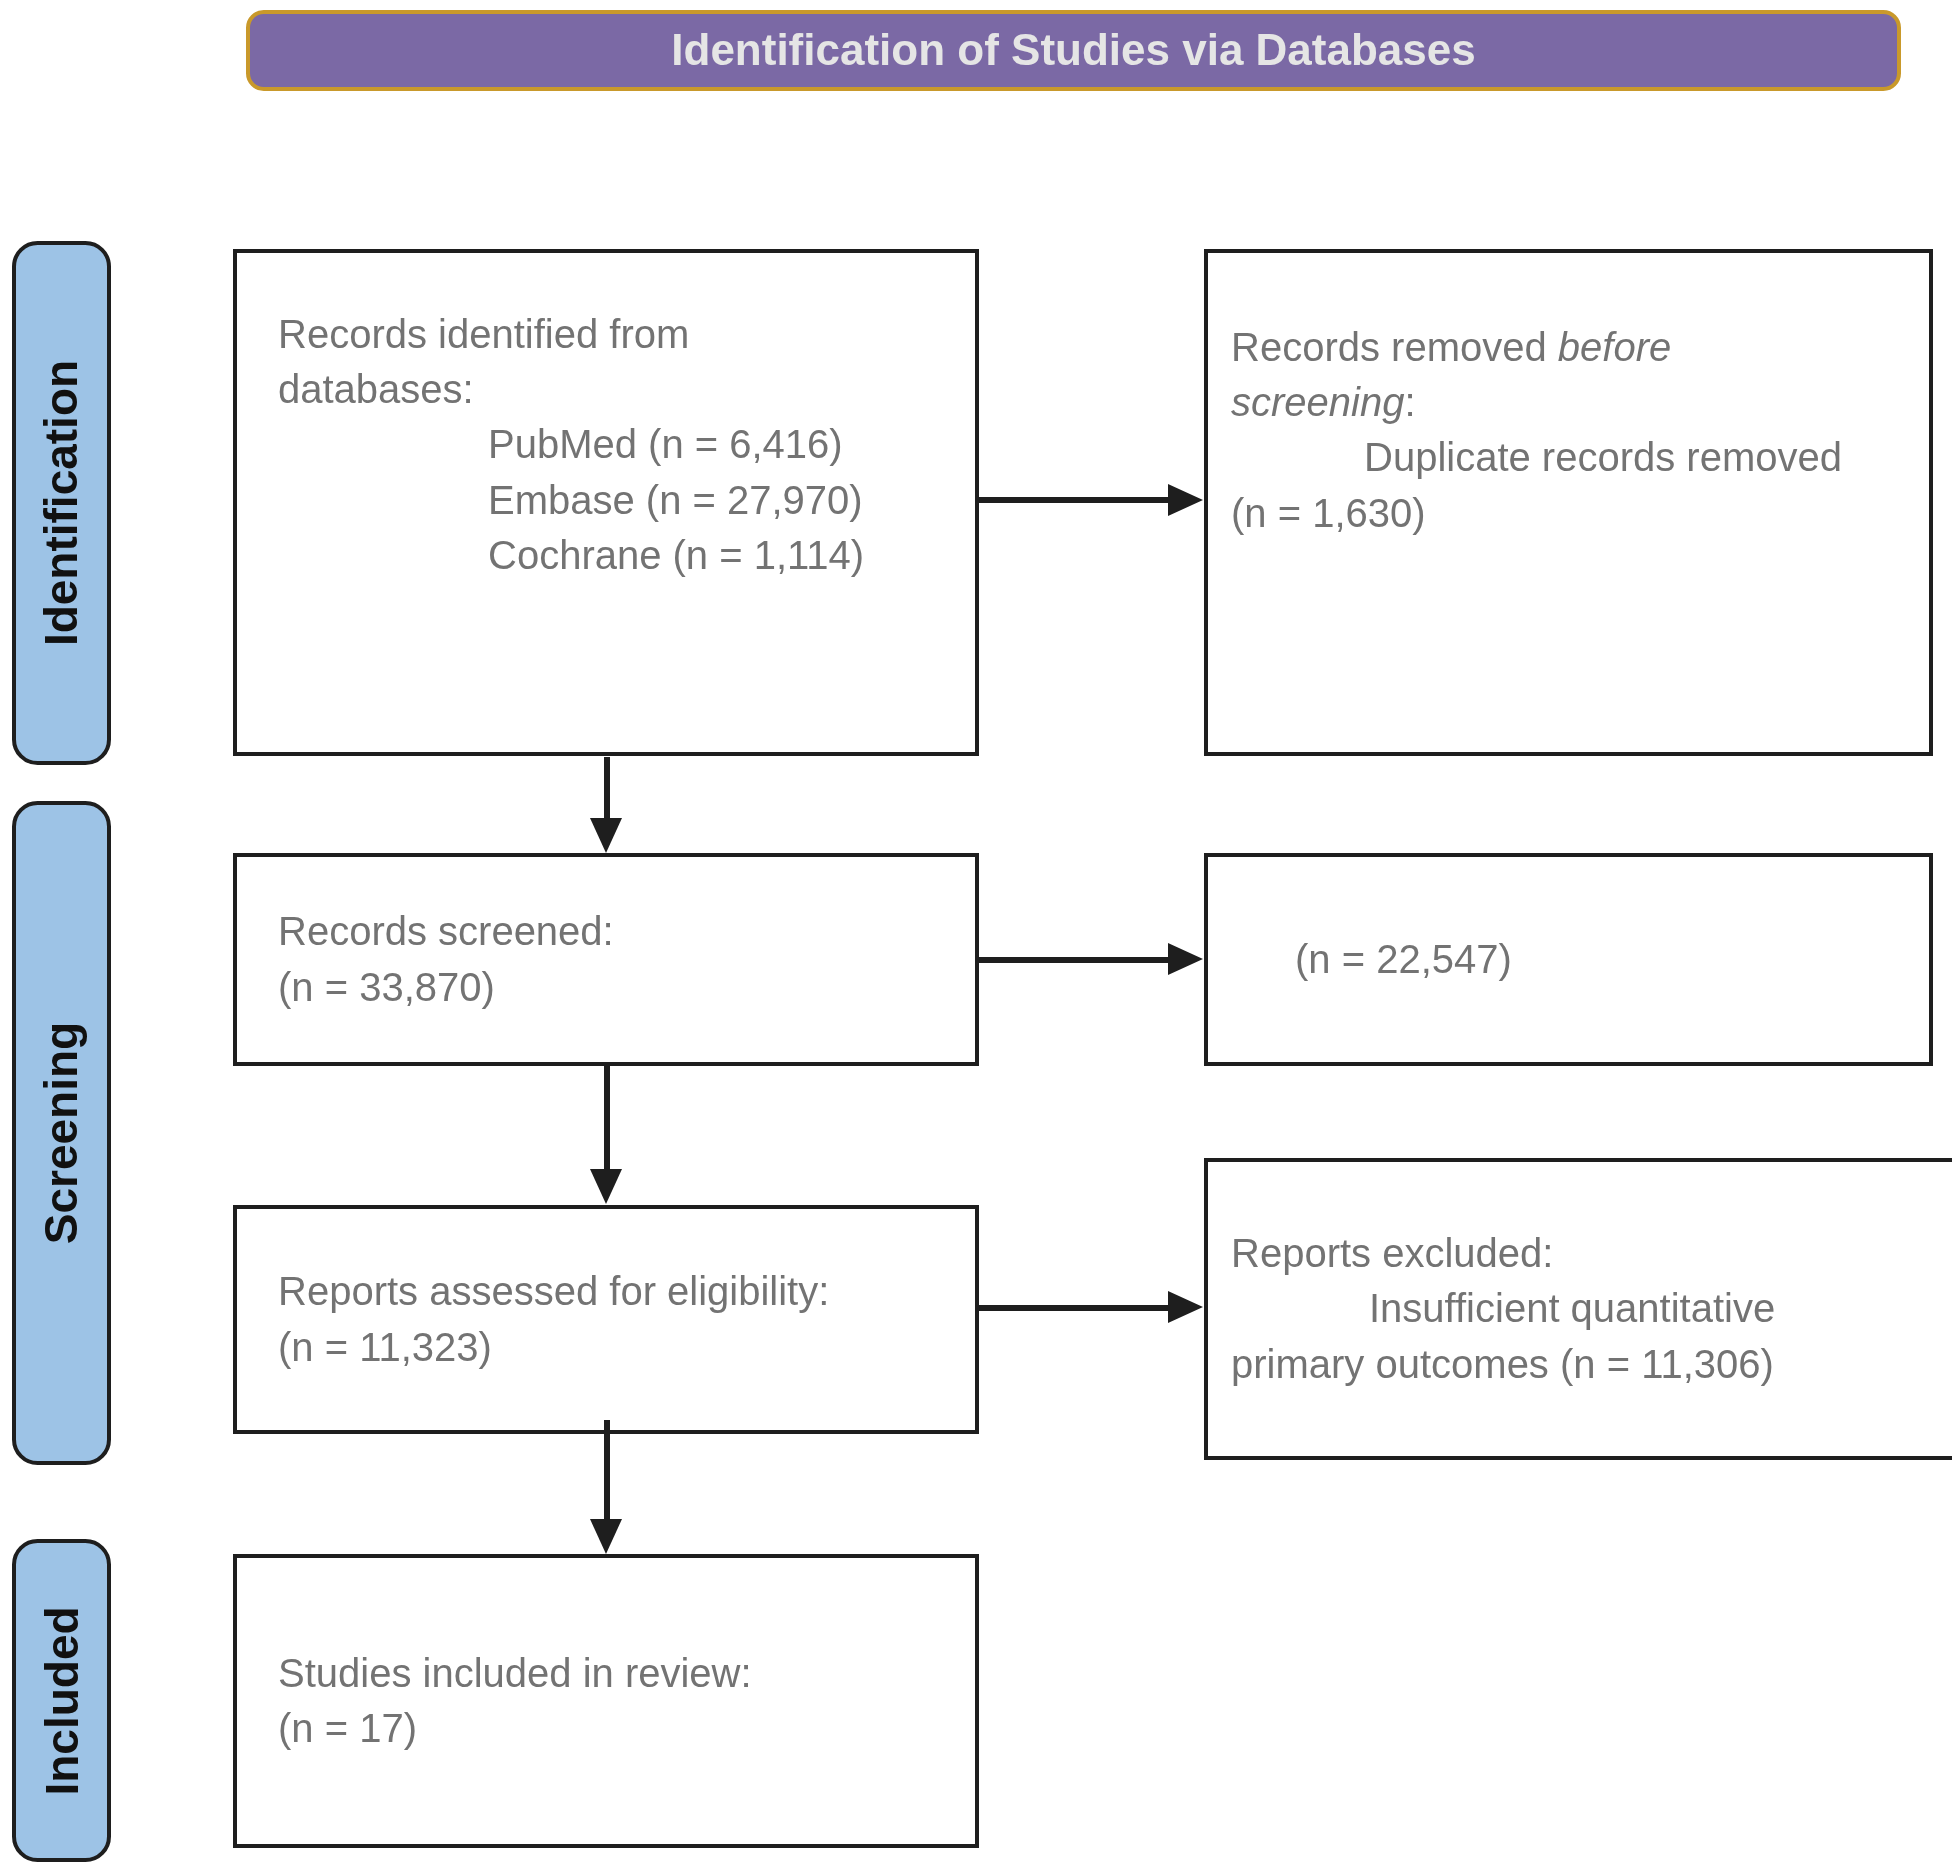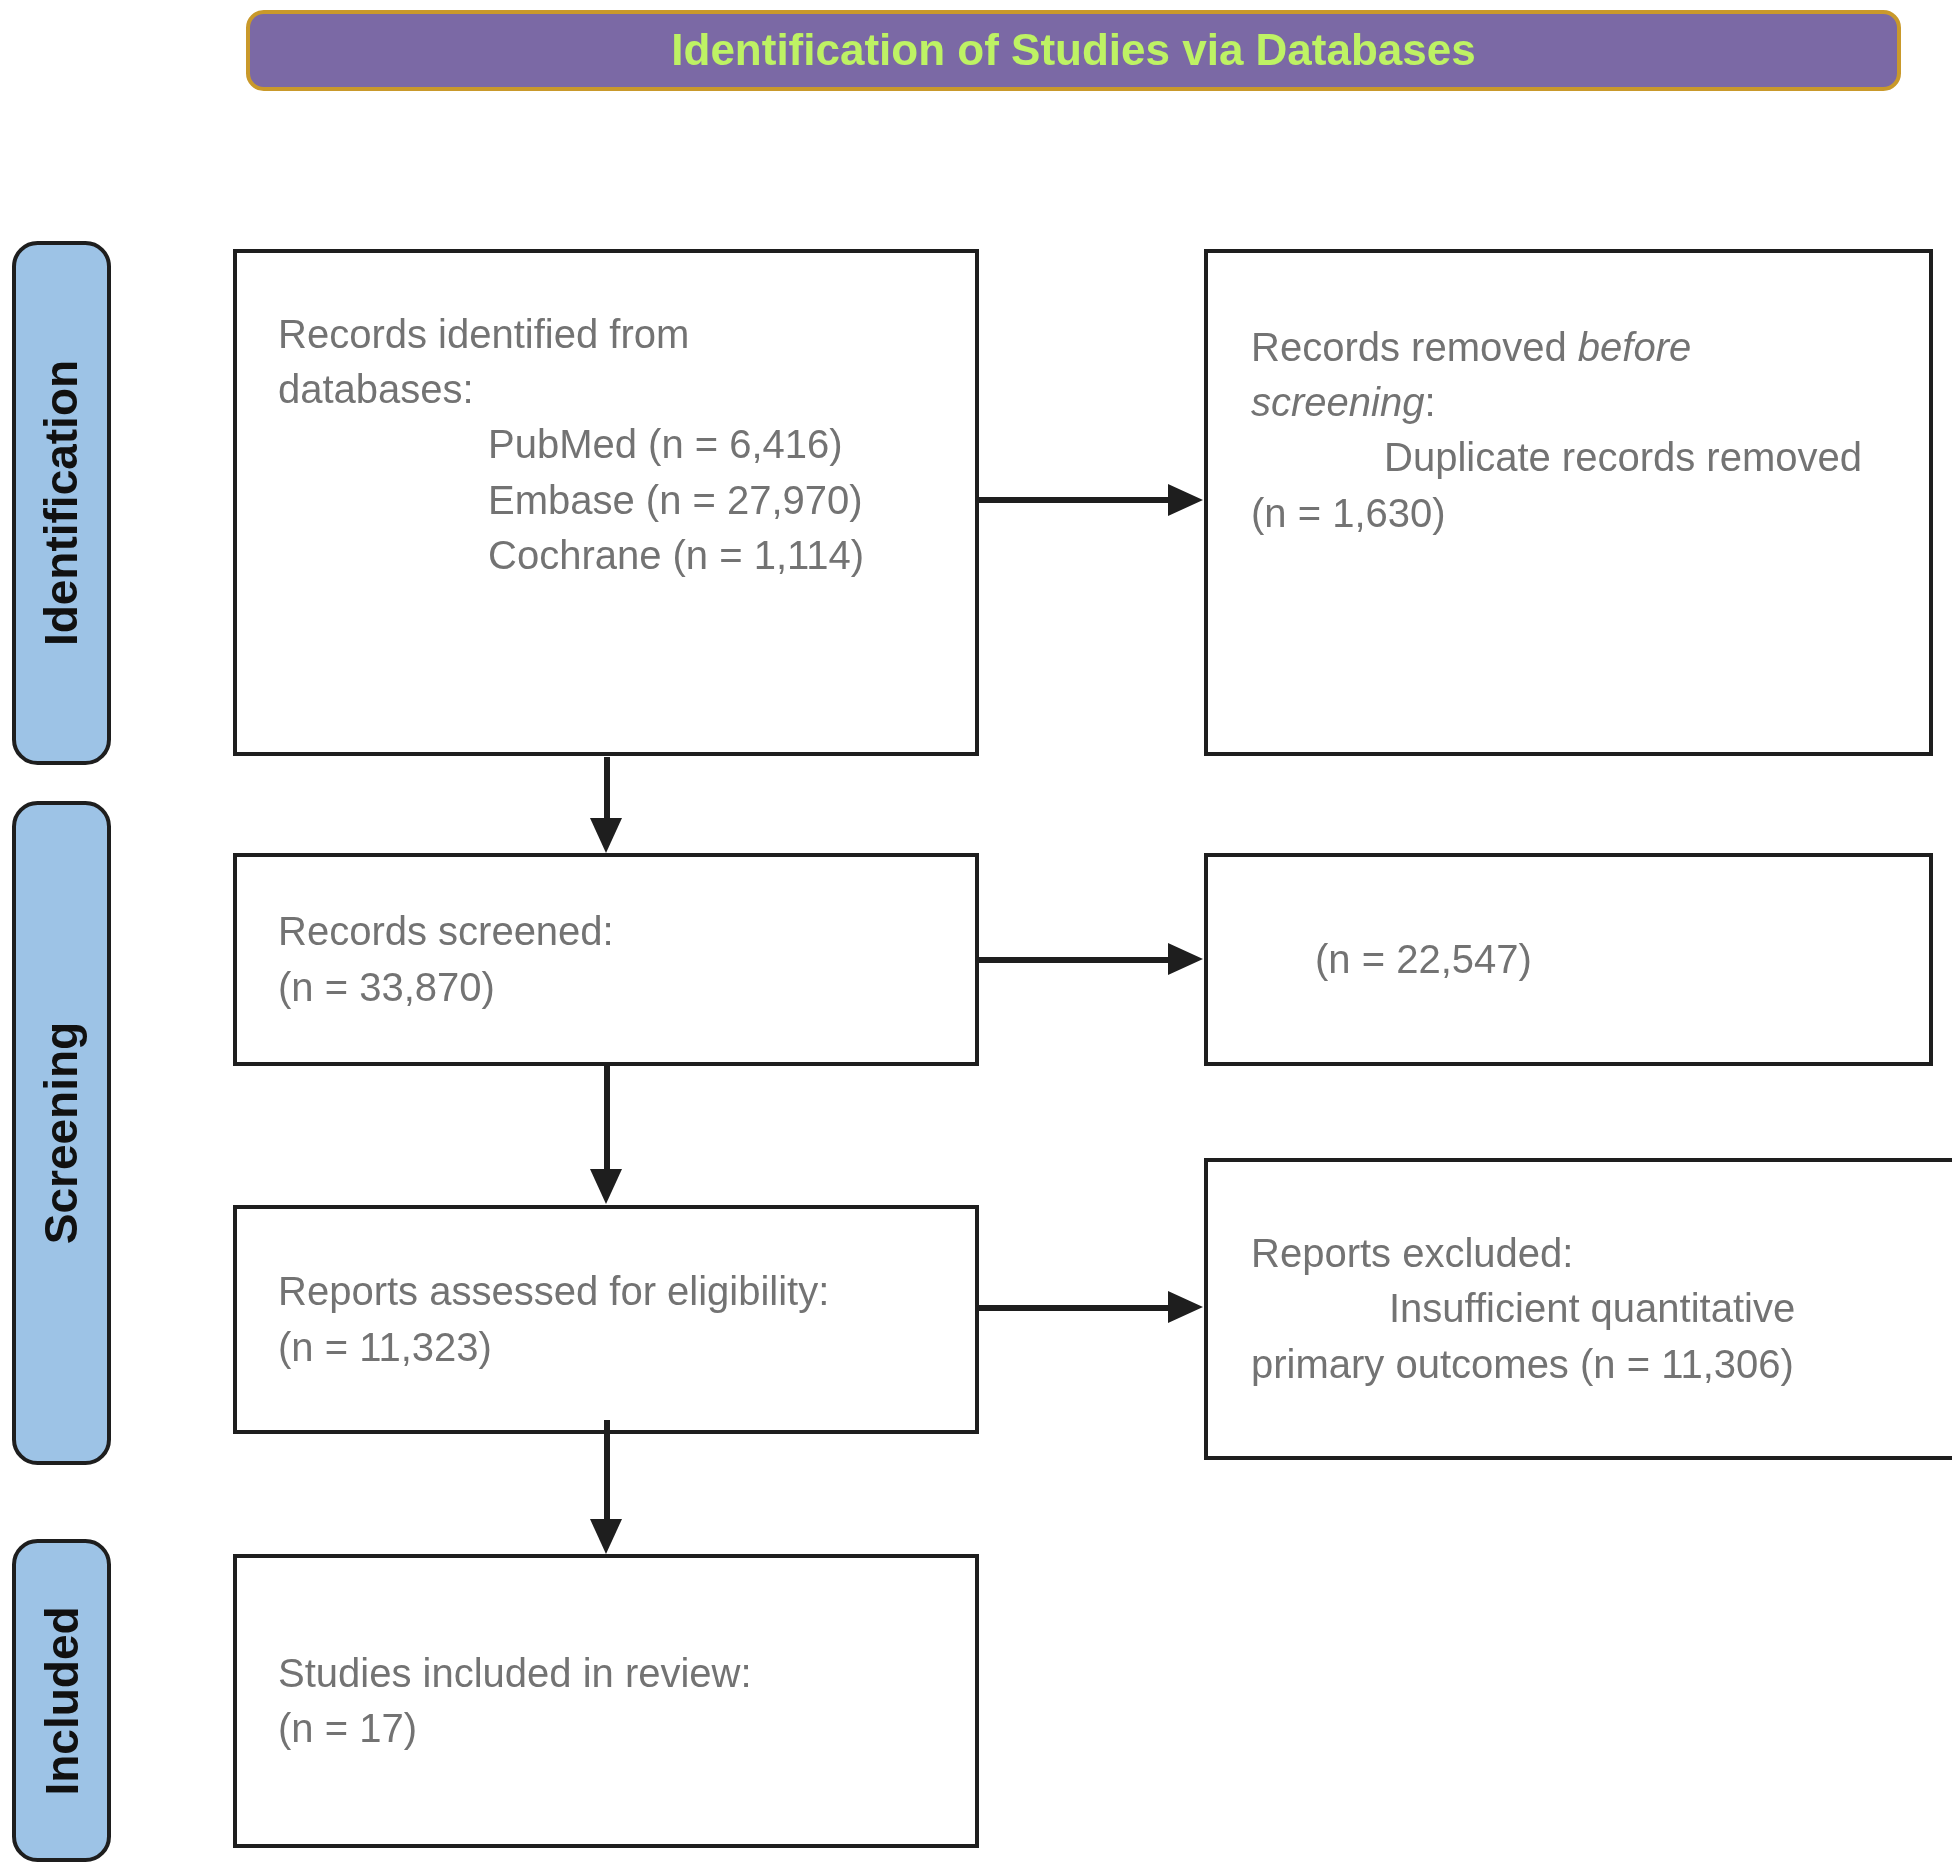--- a/index.html
+++ b/index.html
@@ -5,21 +5,21 @@
   html,body{margin:0;padding:0;background:#ffffff;}
   .canvas{
     position:relative;width:1952px;height:1874px;background:#ffffff;
     font-family:"Liberation Sans", sans-serif;color:#1a1a1a;overflow:hidden;
   }
   
   .title-bar{
     position:absolute;left:246px;top:9.9px;width:1655px;height:81px;
     background:#7B69A5;border:4.9px solid #C9992B;border-radius:17.7px;
     box-sizing:border-box;display:flex;align-items:center;justify-content:center;
-    font-size:44px;font-weight:bold;color:#bef264;
+    font-size:44px;font-weight:bold;color:#e5e5e5;
   }
   
   .stage{
     position:absolute;left:11.8px;width:99px;background:#9DC3E6;
     border:4.9px solid #1e1e1e;border-radius:25.6px;box-sizing:border-box;
     display:flex;align-items:center;justify-content:center;
   }
   .stage span{
     transform:rotate(-90deg);white-space:nowrap;
     font-size:46px;font-weight:bold;color:#111111;
@@ -27,21 +27,21 @@
   
   .box{
     position:absolute;background:#ffffff;border:4.9px solid #1e1e1e;
     box-sizing:border-box;display:flex;flex-direction:column;
     font-size:40px;line-height:1.38;color:#737373;
   }
   .v-center{justify-content:center;}
   .v-top{justify-content:flex-start;}
   .ln{white-space:nowrap;}
   .pad-l{padding-left:41px;}
-  .pad-r{padding-left:43px;}
+  .pad-r{padding-left:23px;}
   .indent-items{padding-left:210px;}
   .indent-dup{padding-left:133px;}
   .indent-n{padding-left:64px;}
   .indent-insuf{padding-left:138px;}
   .it{font-style:italic;}
   
   .line-v{position:absolute;width:5.9px;background:#1e1e1e;}
   .line-h{position:absolute;height:5.9px;background:#1e1e1e;}
   .tri-down{position:absolute;width:0;height:0;
     border-left:16.7px solid transparent;border-right:16.7px solid transparent;

